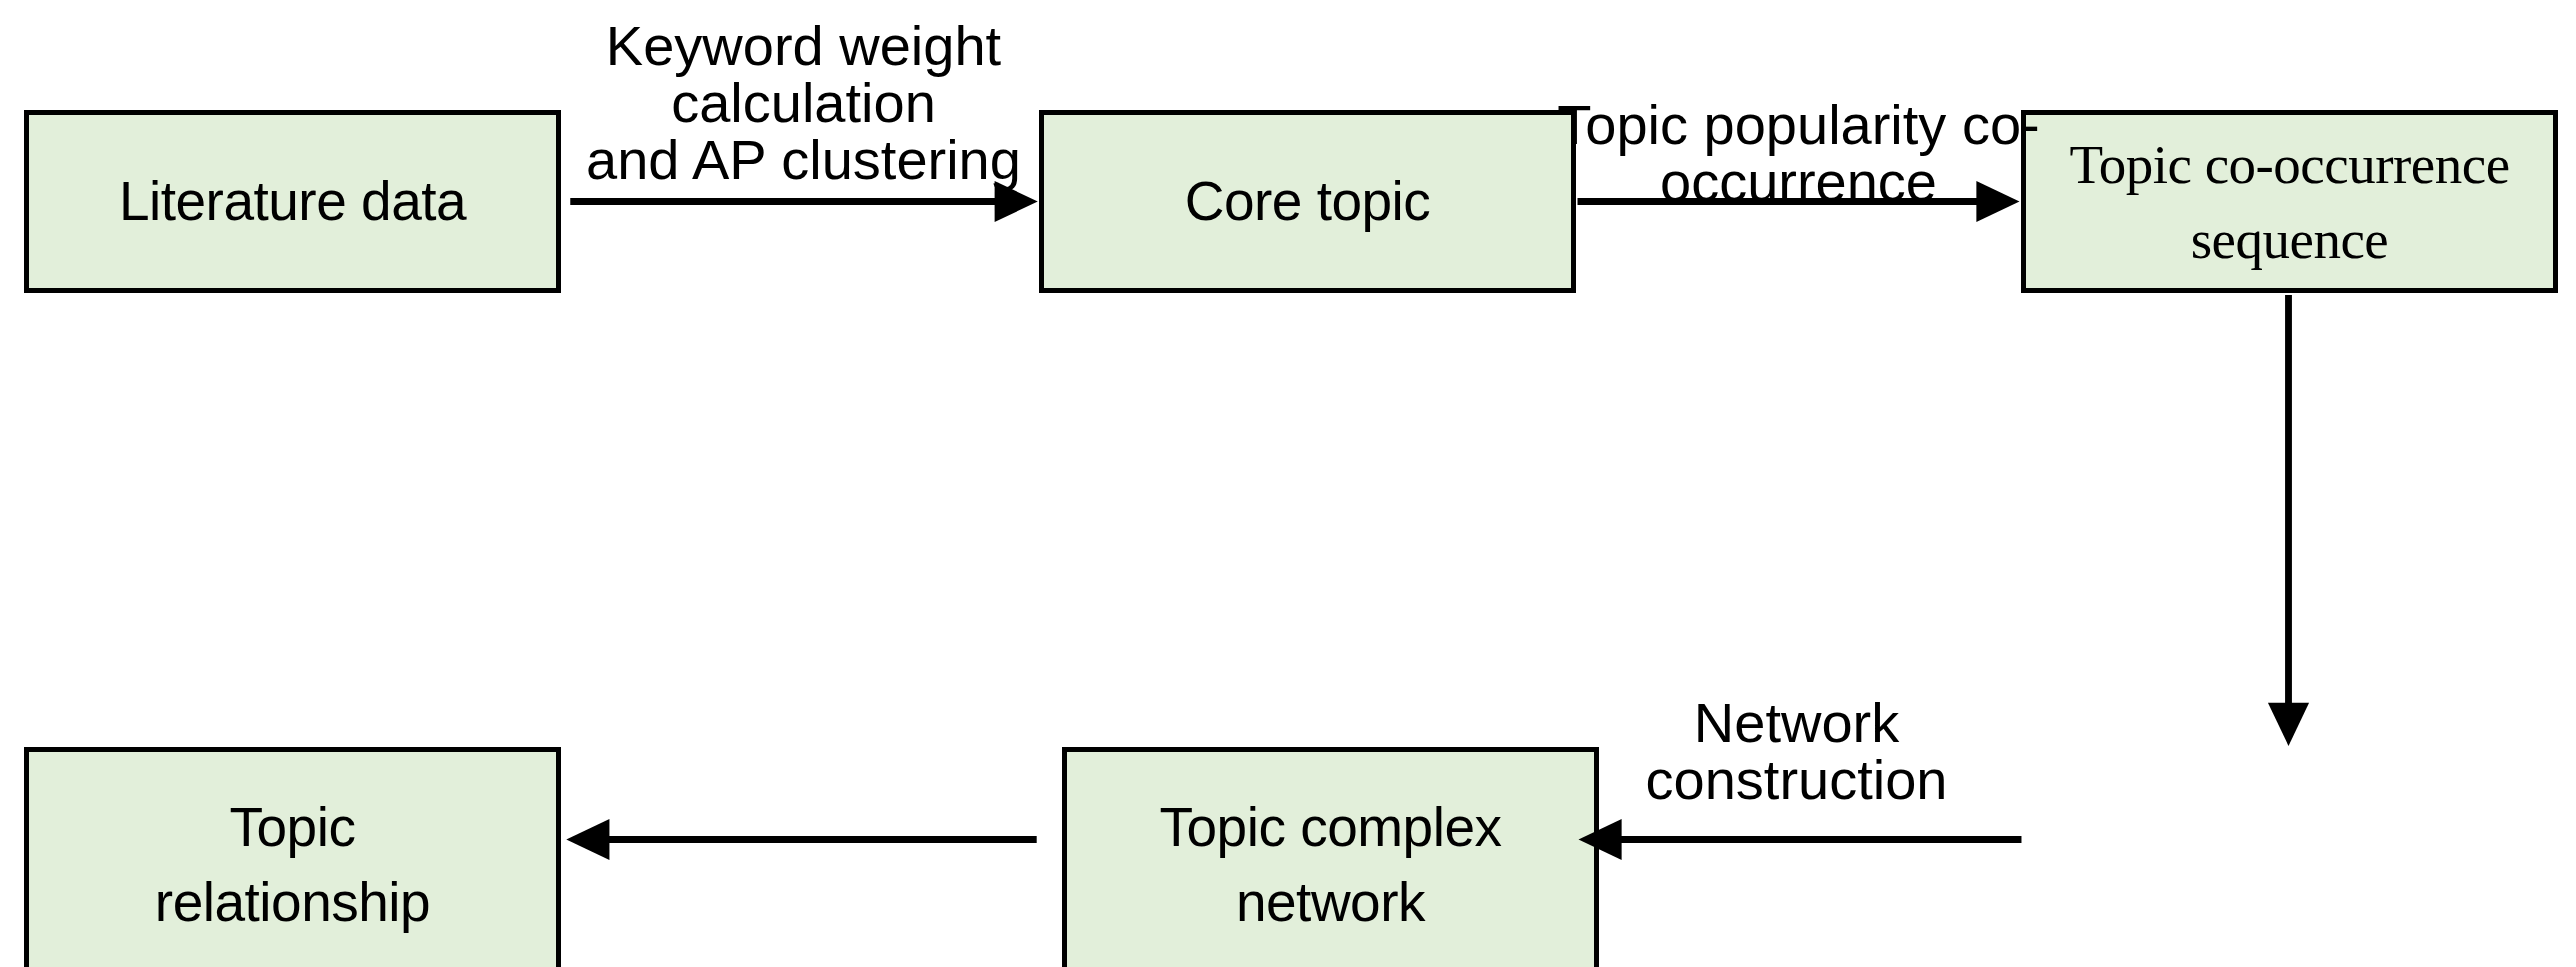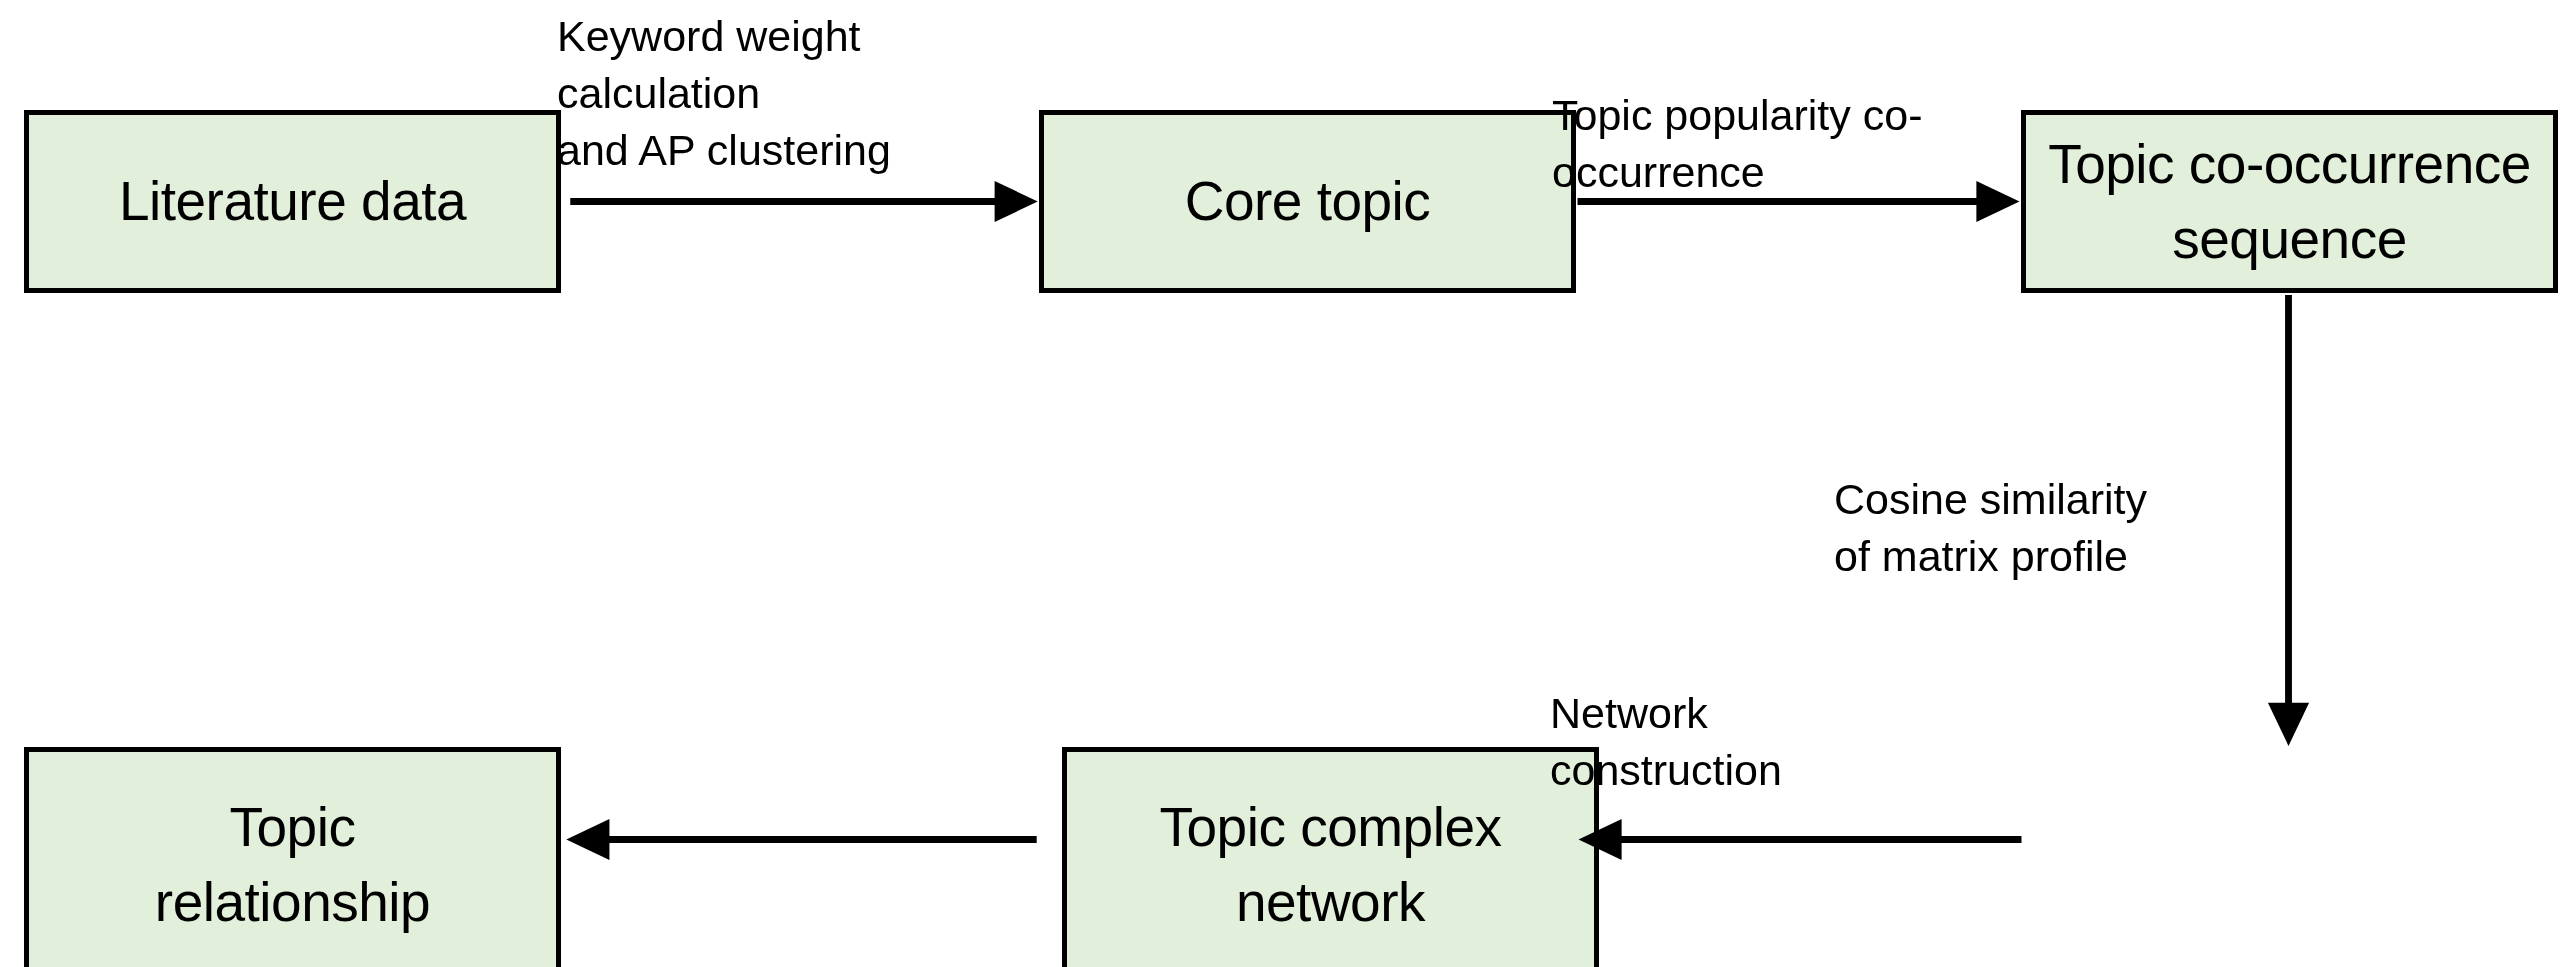--- a/index.html
+++ b/index.html
@@ -25,31 +25,32 @@
     font-size: 55px;
     line-height: 75px;
     letter-spacing: -0.5px;
     color: var(--text, #000000);
     white-space: pre-line;
   }
   .row-top    { top: 110px; height: 183px; }
   .row-bottom { top: 747px; }
   .col-1 { left: 24px; }
   .col-2 { left: 1039px; text-align: right; }
-  .col-3 { left: 2021px; }
+  .col-3 { left: 2021px; font-family: Liberation Serif, serif; }
   .col-2b { left: 1038px; margin-left: 24px; }
   .col-3b { left: 2023px; width: 538px; }
   .edge-label {
     position: absolute;
     width: 493px;
-    text-align: left;
-    font-size: 43px;
+    text-align: center;
+    font-size: 56px;
     line-height: 57px;
     color: var(--text, #000000);
     white-space: pre-line;
+    margin-top: 9px;
   }
   .arrow { position: absolute; }
   .arrow line    { stroke: var(--arrow, #000000); stroke-width: 7; }
   .arrow polygon { fill: var(--arrow, #000000); }
 </style>
 </head>
 <body>
 
 <div id="canvas">
 
@@ -92,21 +93,19 @@
     <polygon points="44,4 0,25 44,46"></polygon>
   </svg>
 
   <div class="edge-label" style="left:557px; top:8px;">Keyword weight
 calculation
 and AP clustering</div>
 
   <div class="edge-label" style="left:1552px; top:87px;">Topic popularity co-
 occurrence</div>
 
-  <div class="edge-label" style="left:1834px; top:471px;">Cosine similarity
-of matrix profile</div>
 
   <div class="edge-label" style="left:1550px; top:685px;">Network
 construction</div>
 
 
 </div>
 
 
 </body></html>

